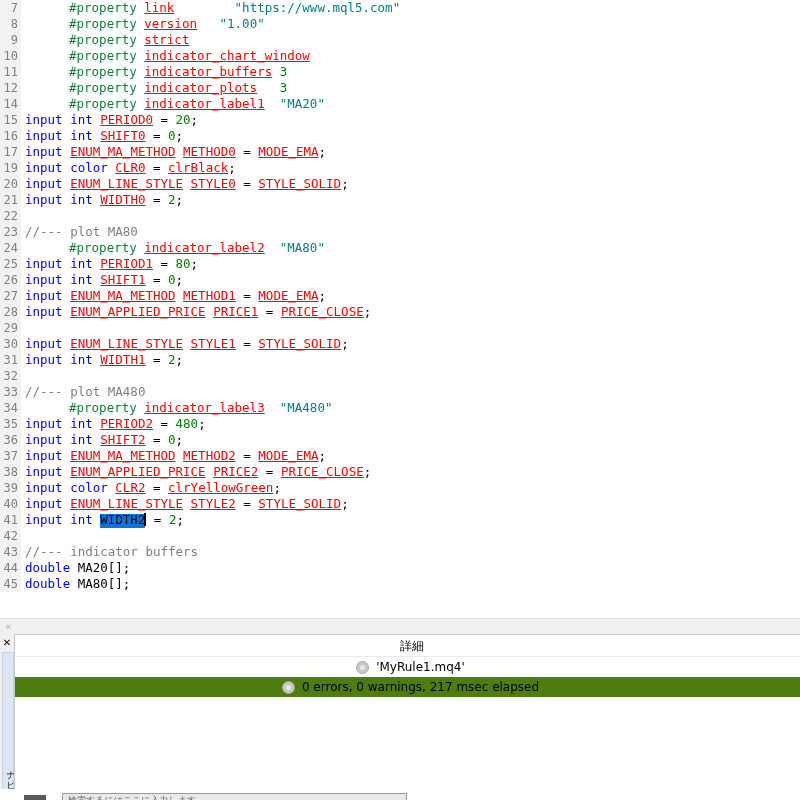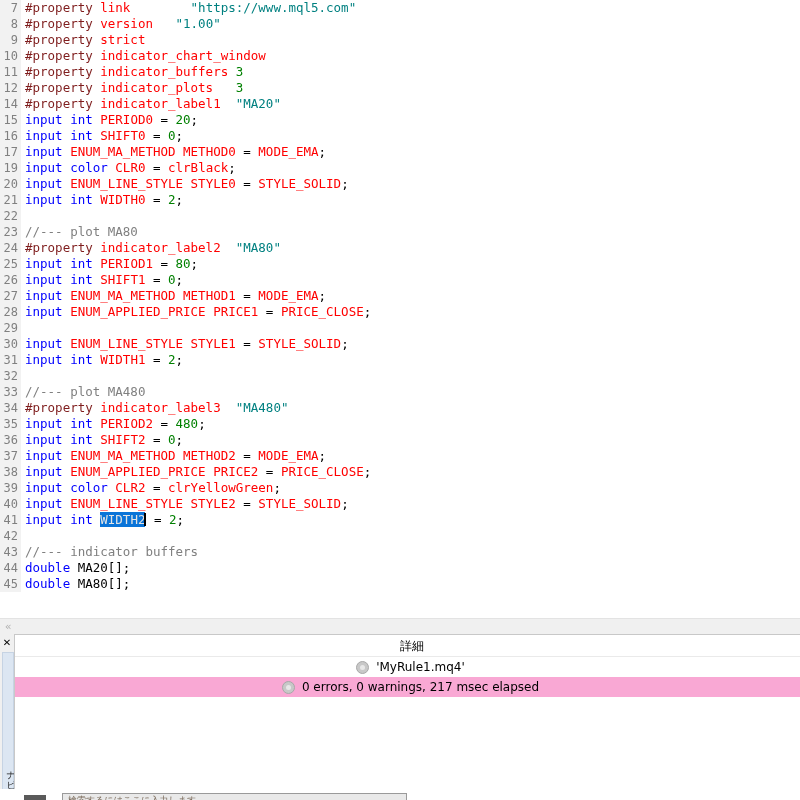--- a/index.html
+++ b/index.html
@@ -47,30 +47,31 @@
   }
   .code-text {
     padding-left: 4px;
     font-family: "DejaVu Sans Mono", monospace;
     font-size: 12.5px;
     line-height: 16px;
     height: 16px;
     white-space: pre;
     color: #000000;
   }
-  .tk-pre  { color: #7f1d1d; }   
+  .tk-pre  { color: #15803d; margin-left: 44px; }   
   .tk-kw   { color: #0000ff; }   
-  .tk-id   { color: #ff0000; }   
+  .tk-id   { color: #ff0000; text-decoration: underline; }   
   .tk-str  { color: #008080; }   
   .tk-num  { color: #008000; }   
   .tk-cmt  { color: #808080; }   
   .tk-pun  { color: #000000; }   
   .tk-sel  {
     background: #0a74d8;
-    color: #e5e5e5;
+    color: #000000;
+    font-family: Liberation Mono, monospace;
   }
   .tk-caret {
     display: inline-block;
     width: 2px;
     height: 13px;
     background: #000000;
     vertical-align: -2px;
     margin-left: -1px;
   }
 
@@ -180,21 +181,21 @@
     height: 20px;
     display: flex;
     align-items: center;
     padding-left: 6px;
     font-family: "DejaVu Sans", sans-serif;
     font-size: 12px;
     color: #000000;
     box-sizing: border-box;
     justify-content: center;
   }
-  .log-row.alt { background: #f9a8d4; }
+  .log-row.alt { background: #4d7c0f; }
   .log-icon {
     width: 13px;
     height: 13px;
     min-width: 13px;
     border-radius: 50%;
     background: #c8c8c8;
     border: 1px solid #a8a8a8;
     box-sizing: border-box;
     margin-right: 7px;
     position: relative;

